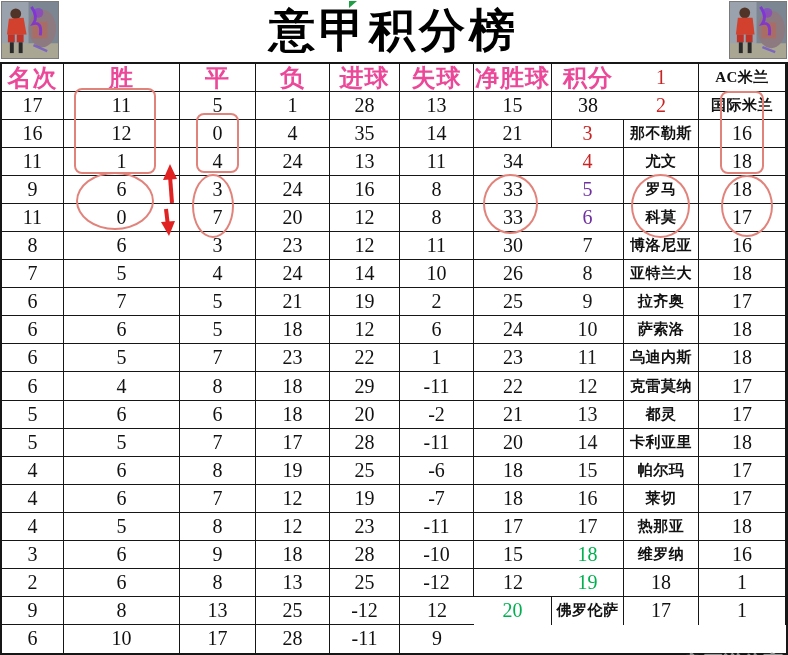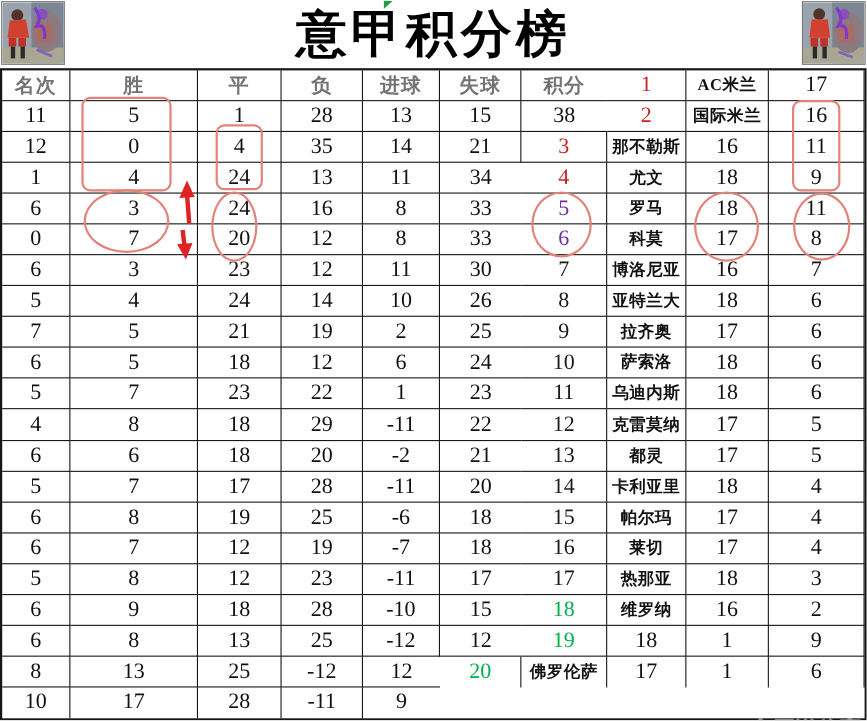--- a/index.html
+++ b/index.html
@@ -66,23 +66,23 @@
     border-right: 1.5px solid #161616;
     border-bottom: 1.5px solid #161616;
     display: flex; align-items: center; justify-content: center;
     overflow: hidden;
     color: #111111;
   }
   .cell.c10 { border-right: none; }
   .cell.last-row { border-bottom: none; }
   .hcell {
     font-weight: bold;
-    font-size: 18px;
+    font-size: 24px;
     letter-spacing: 1px;
-    color: #737373;
+    color: #ec4899;
   }
   .rank-cell { font-size: 20px; font-family: "Liberation Serif", serif; }
   .team-cell { font-weight: bold; font-size: 15px; letter-spacing: 0.5px; }
   .num-cell  { font-size: 20px; font-family: "Liberation Serif", serif; }
 
   
   .ann {
     position: absolute;
     border: 2px solid #e2837b;
     background: transparent;
@@ -162,20 +162,21 @@
     <div class="green-mark"></div>
   </div>
 
   <div class="grid" id="grid">
     <div class="cell hcell">名次</div>
     <div class="cell hcell">胜</div>
     <div class="cell hcell">平</div>
     <div class="cell hcell">负</div>
     <div class="cell hcell">进球</div>
     <div class="cell hcell">失球</div>
+    <div class="cell hcell">净胜球</div>
     <div class="cell hcell c10">积分</div>
 
     <div class="cell rank-cell" style="color: rgb(200, 36, 35);">1</div>
     <div class="cell team-cell">AC米兰</div>
     <div class="cell num-cell">17</div>
     <div class="cell num-cell">11</div>
     <div class="cell num-cell">5</div>
     <div class="cell num-cell">1</div>
     <div class="cell num-cell">28</div>
     <div class="cell num-cell">13</div>

